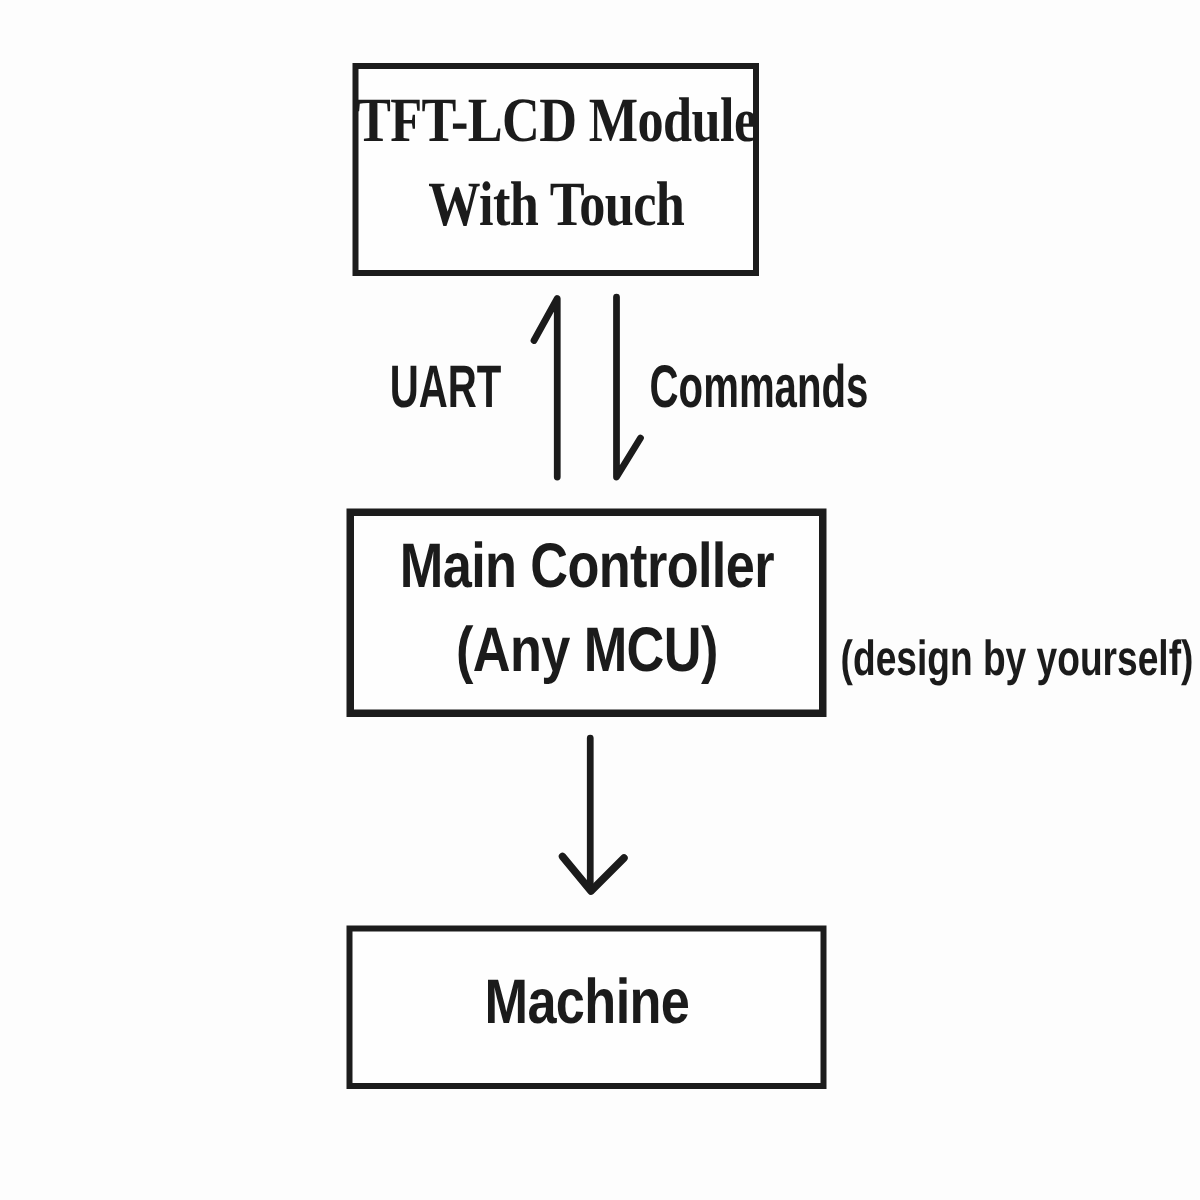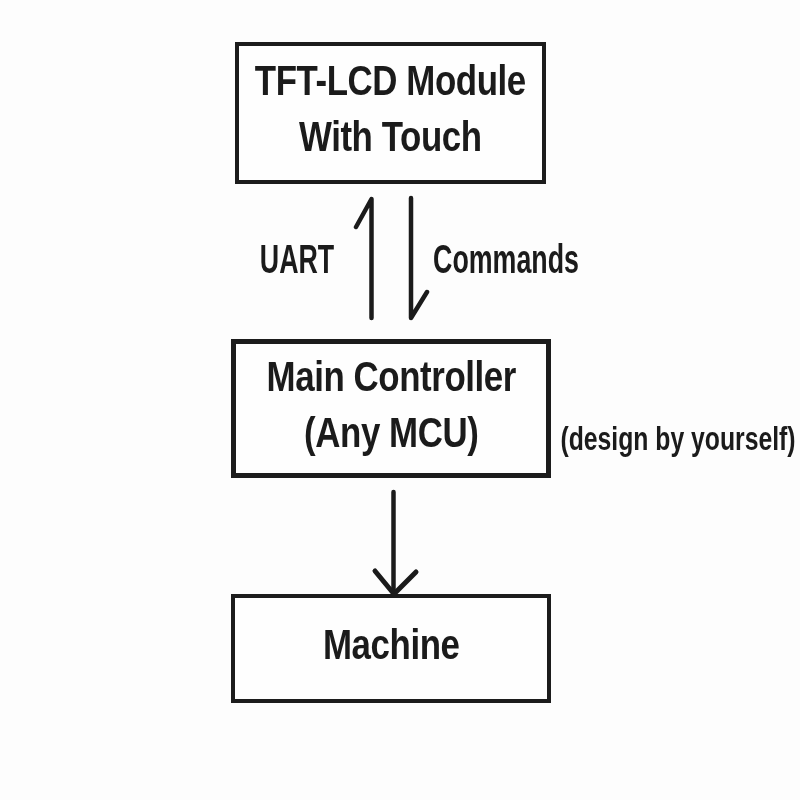--- a/index.html
+++ b/index.html
@@ -70,35 +70,35 @@
   <svg class="arrows" viewBox="0 0 800 800" xmlns="http://www.w3.org/2000/svg">
 
     <path d="M356 227 L371.5 199 L371.5 318" fill="none" stroke="#1b1b1b" stroke-width="4.5" stroke-linecap="round" stroke-linejoin="round"></path>
 
     <path d="M411 198 L411 318 L427 292" fill="none" stroke="#1b1b1b" stroke-width="4.5" stroke-linecap="round" stroke-linejoin="round"></path>
 
     <path d="M393.5 492 L393.5 590" fill="none" stroke="#1b1b1b" stroke-width="4.5" stroke-linecap="round"></path>
     <path d="M375 571 L394 594 L416 572" fill="none" stroke="#1b1b1b" stroke-width="5" stroke-linecap="round" stroke-linejoin="round"></path>
   </svg>
 
-  <div class="node" style="left:235px; top:42px; width:311px; height:142px;">
+  <div class="node" style="left:235px; top:42px; width:271px; height:142px;font-family:Liberation Serif, serif;">
     <div class="node-label">
       <div>TFT-LCD Module</div>
       <div>With Touch</div>
     </div>
   </div>
 
   <div class="node thick" style="left:231px; top:339px; width:320px; height:139px;">
     <div class="node-label">
       <div>Main Controller</div>
       <div>(Any MCU)</div>
     </div>
   </div>
 
-  <div class="node" style="left:231px; top:594px; width:320px; height:109px;">
+  <div class="node" style="left:231px; top:617px; width:320px; height:109px;">
     <div class="node-label">
       <div>Machine</div>
     </div>
   </div>
 
   <span class="edge-label" style="left:297px; top:259px;">UART</span>
   <span class="edge-label" style="left:506px; top:259px;">Commands</span>
 
   <span class="annotation" style="left:678px; top:439px;">(design by yourself)</span>
 

